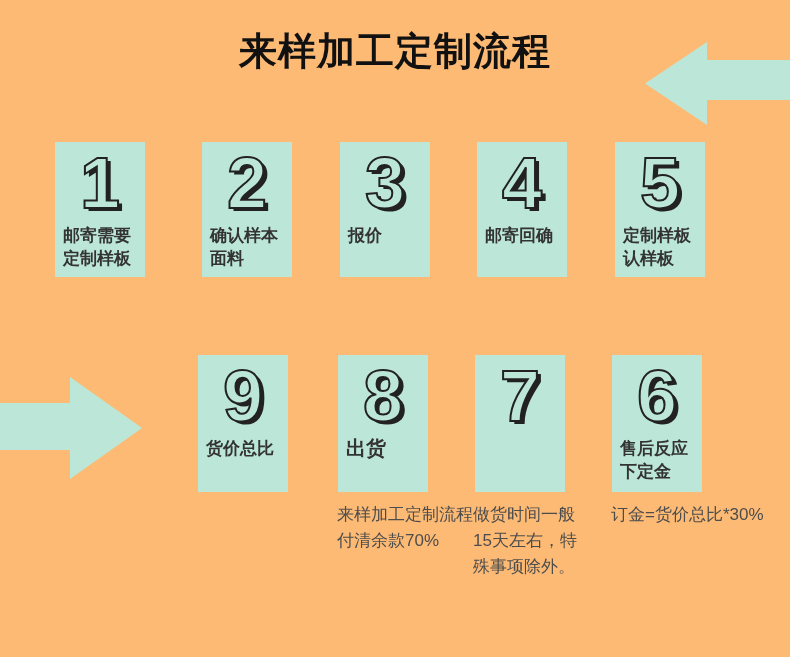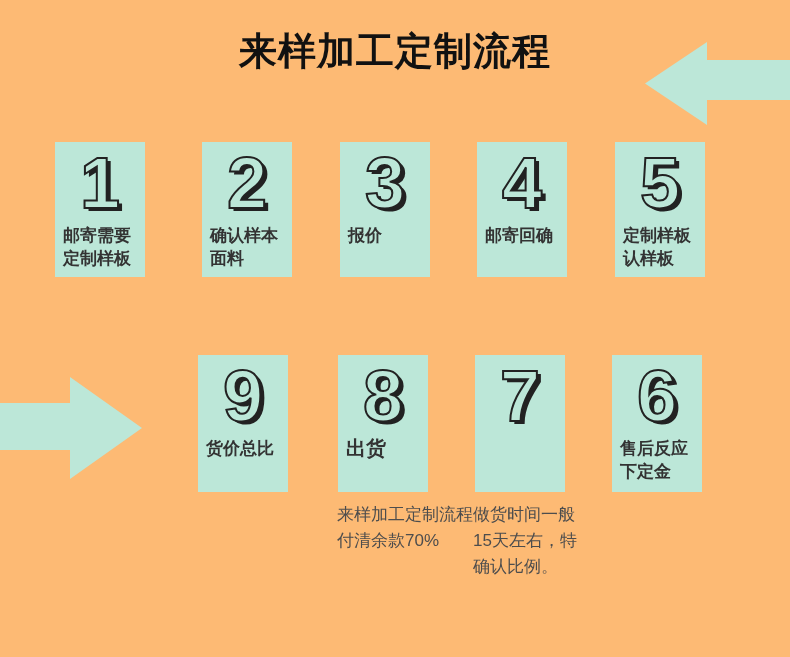--- a/index.html
+++ b/index.html
@@ -114,15 +114,16 @@
   <div class="step row2" style="left:612px; top:355px;">
     <div class="step-number">6</div>
     <div class="step-label">售后反应
 下定金</div>
   </div>
 
   <div class="note note-shipping">来样加工定制流程
 付清余款70%</div>
   <div class="note note-production">做货时间一般
 15天左右，特
-确认比例。</div>
+殊事项除外。</div>
+  <div class="note note-deposit">订金=货价总比*30%</div>
 
 </div>
 
 </body></html>

